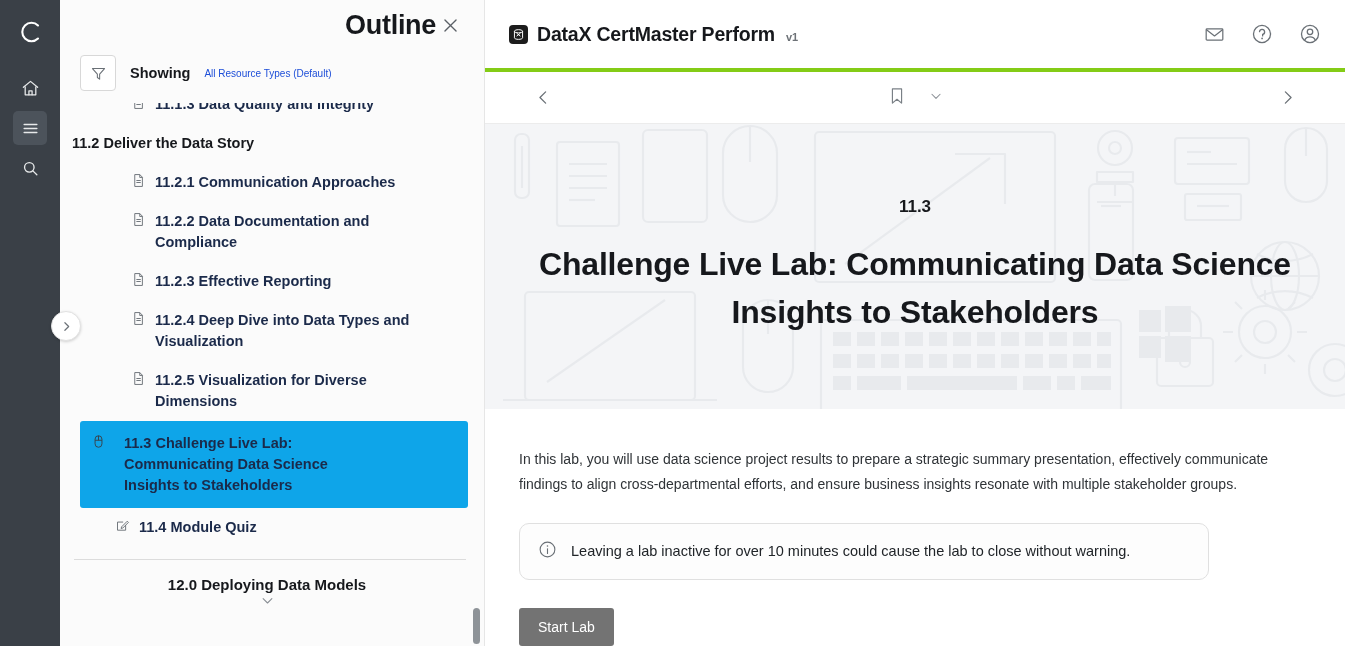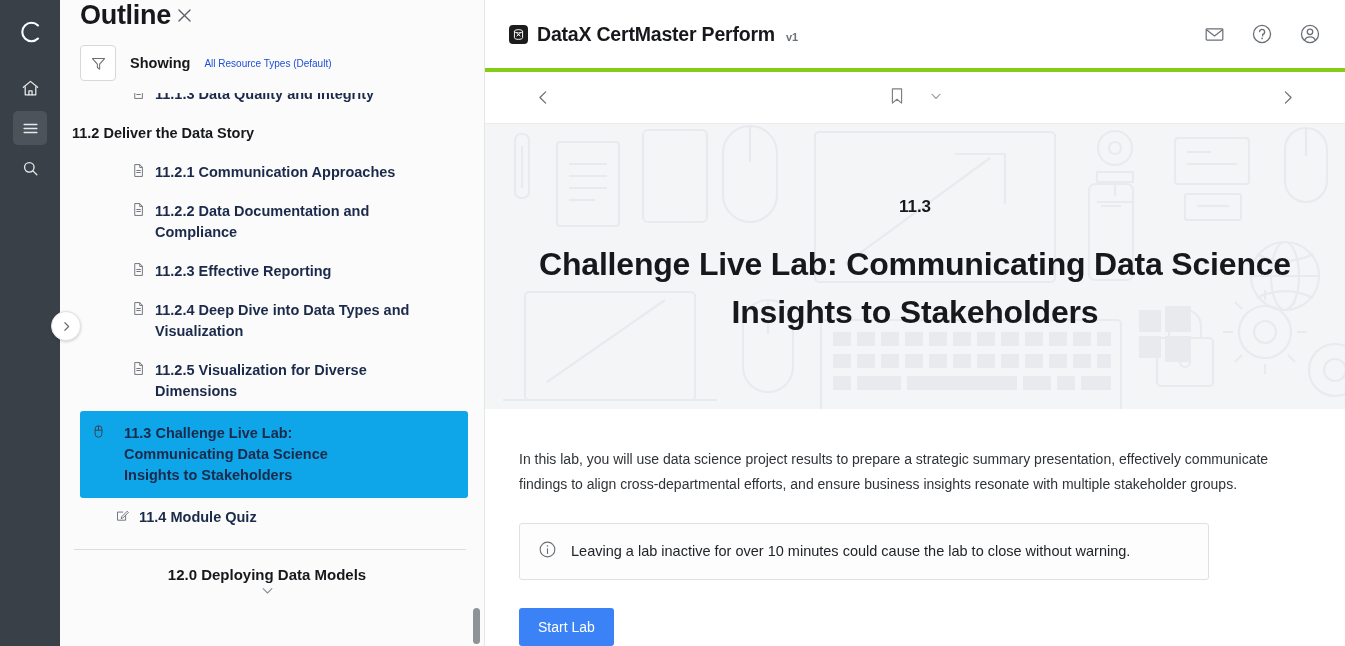--- a/index.html
+++ b/index.html
@@ -39,22 +39,22 @@
     cursor: pointer; z-index: 20;
   }
 
   
   .outline {
     width: 425px; flex: 0 0 425px; height: 646px;
     background: #fbfbfb; border-right: 1px solid #e6e6e6;
     position: relative; display: flex; flex-direction: column;
   }
   .outline-head {
-    display: flex; align-items: center; justify-content: flex-start;
-    padding: 0 20px 8px 20px;
+    display: flex; align-items: center; justify-content: flex-end;
+    padding: 10px 20px 8px 20px;
   }
   .outline-title {
     font-size: 27px; font-weight: bold; color: #16181c; letter-spacing: -.3px;
   }
   .close-btn { width: 28px; height: 28px; display: flex; align-items: center; justify-content: center; cursor: pointer; }
 
   .filter-row {
     display: flex; align-items: center; gap: 14px;
     padding: 6px 20px 12px 20px;
   }
@@ -144,26 +144,26 @@
     font-size: 32px; font-weight: bold; color: #16181c; line-height: 1.48;
     max-width: 820px; margin: 0 auto; letter-spacing: -.2px;
   }
 
   .body-area { flex: 1; padding: 38px 29px 0 34px; background: #fff; }
   .lead {
     font-size: 14px; color: #2f3337; line-height: 1.78; max-width: 760px;
   }
   .callout {
     margin-top: 26px; max-width: 690px;
-    border: 1px solid #e0e0e0; border-radius: 3px; background: #fdfdfd;
+    border: 1px solid #e0e0e0; border-radius: 10px; background: #fdfdfd;
     padding: 16px 18px; display: flex; align-items: center; gap: 14px;
   }
   .callout-text { font-size: 14.5px; color: #212529; }
   .start-btn {
-    margin-top: 28px; background: #3b82f6; color: #fff;
+    margin-top: 28px; background: #737373; color: #fff;
     border: none; border-radius: 3px; padding: 11px 19px;
     font-size: 14px; font-family: "Liberation Sans", sans-serif; cursor: pointer;
   }
 </style>
 </head>
 <body>
 
 <div class="app">
 
   <div class="rail">

